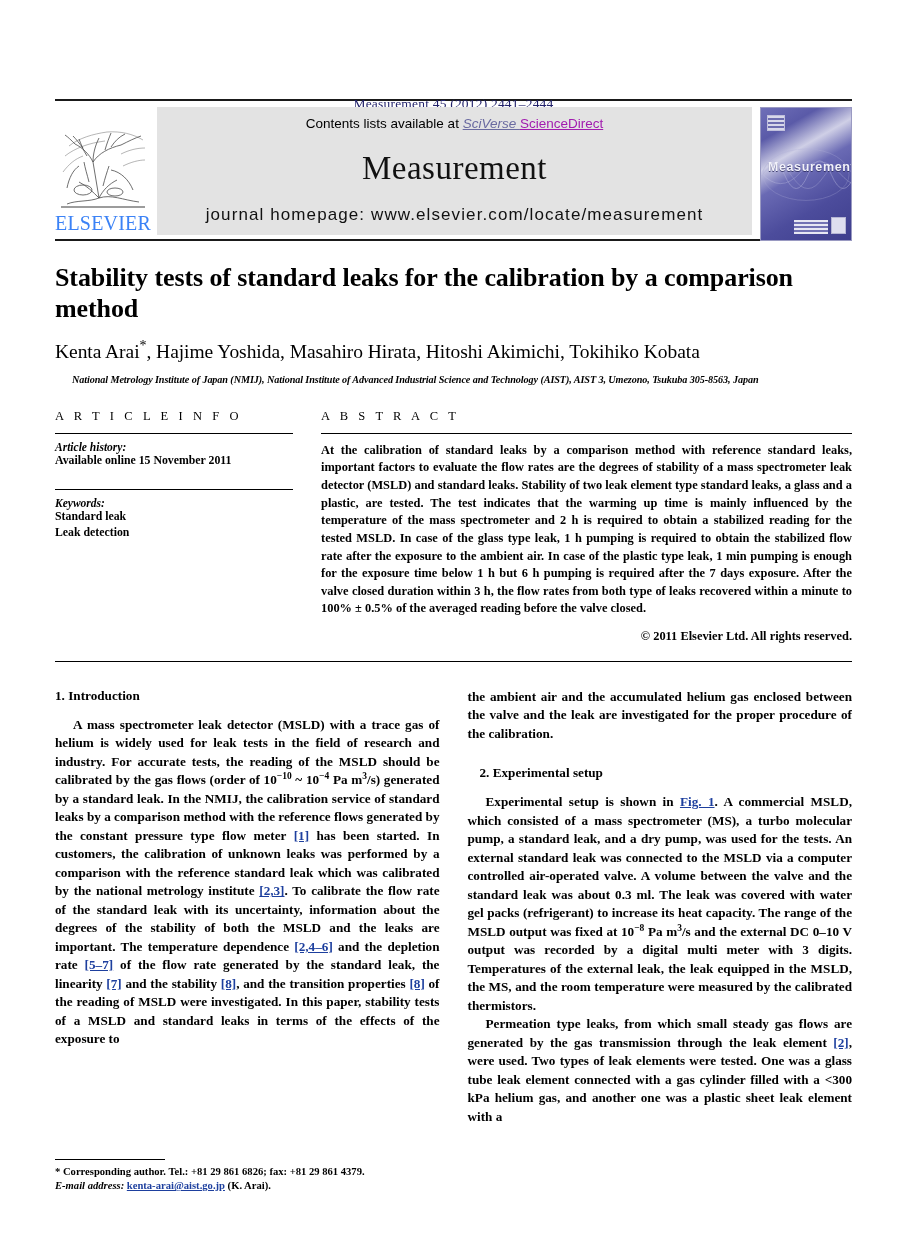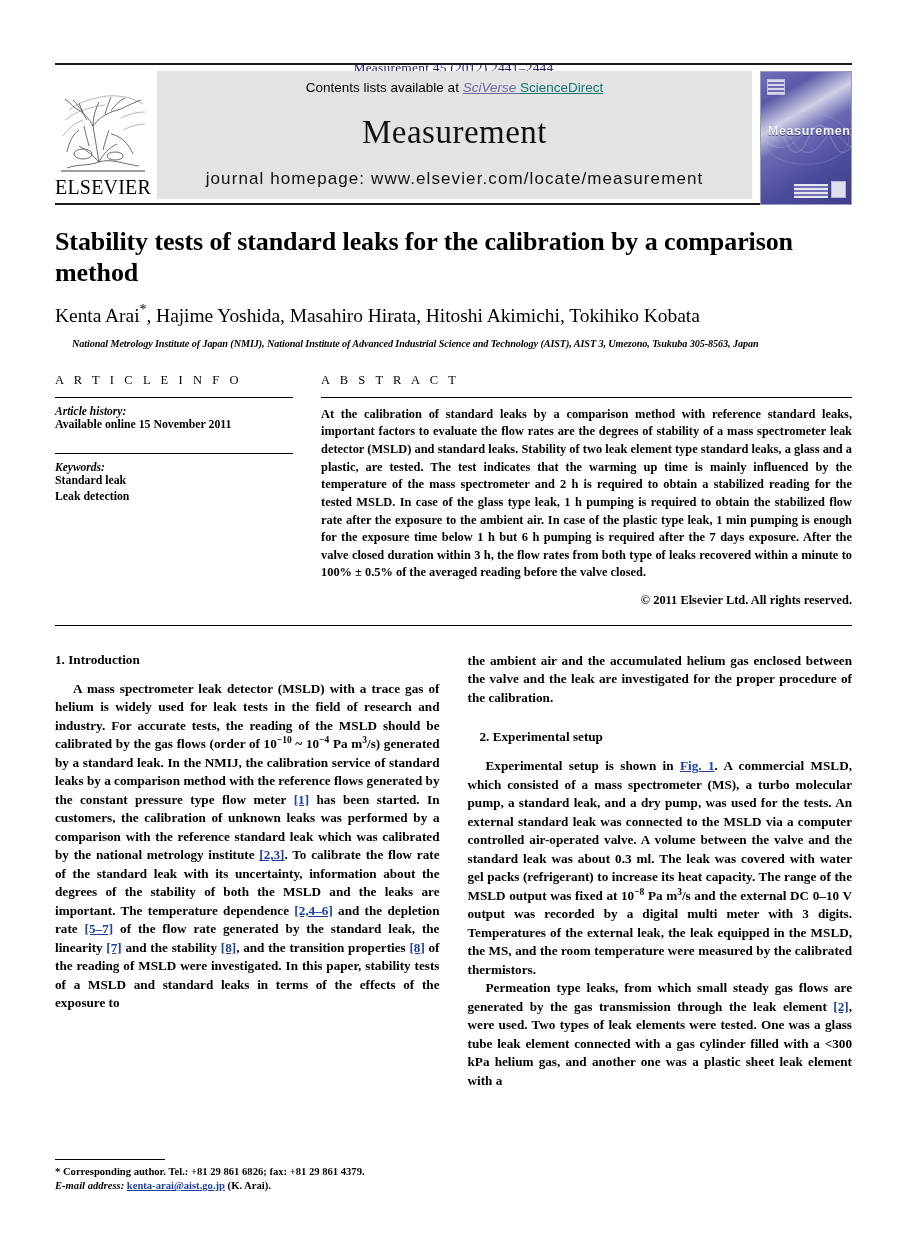--- a/index.html
+++ b/index.html
@@ -23,20 +23,21 @@
   }
 
   
   .runhead {
     text-align: center;
     color: #23236b;
     font-size: 13.5px;
     letter-spacing: .2px;
     padding-top: 60px;
     height: 32px;
+    margin-top: 36px;
   }
 
   
   .masthead {
     margin-top: 3px;
     border-top: 2px solid #1a1a1a;
     padding-top: 6px;
     display: flex;
     align-items: stretch;
     height: 136px;
@@ -46,21 +47,21 @@
     flex: 0 0 96px;
     display: flex;
     flex-direction: column;
     justify-content: flex-end;
     align-items: center;
     padding-bottom: 2px;
   }
   .tree-svg { display:block; }
   .elsevier-word {
     font-family: "Liberation Serif", serif;
-    color: #000000;
+    color: #3b82f6;
     font-size: 20px;
     letter-spacing: .2px;
     line-height: 1;
     margin-top: 1px;
     white-space: nowrap;
   }
 
   .mast-center {
     flex: 1 1 auto;
     background: #e3e3e3;
@@ -70,21 +71,21 @@
     justify-content: space-between;
     align-items: center;
     padding: 9px 0 10px 0;
   }
   .contents-line {
     font-family: "Liberation Sans", sans-serif;
     font-size: 13.5px;
     color: #000;
   }
   .sd-sciverse { color: #6a6aa0; font-style: italic; }
-  .sd-sciencedirect { color: #0f766e; text-align: right; }
+  .sd-sciencedirect { color: #a21caf; text-align: right; }
   .journal-name {
     font-family: "Liberation Serif", serif;
     font-size: 33px;
     letter-spacing: .5px;
     color: #111;
   }
   .homepage-line {
     font-family: "Liberation Sans", sans-serif;
     font-size: 17px;
     letter-spacing: 1.1px;

